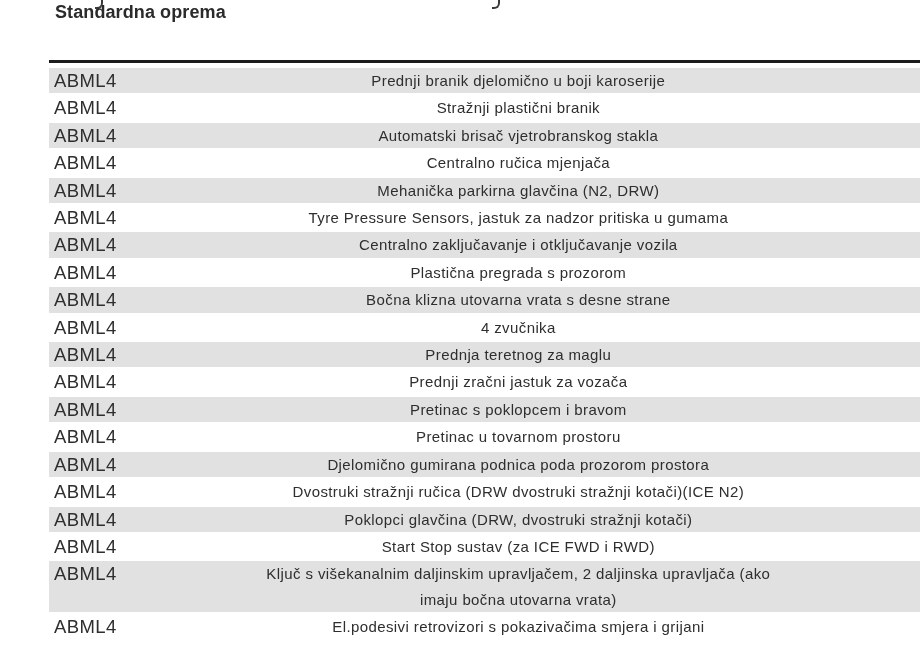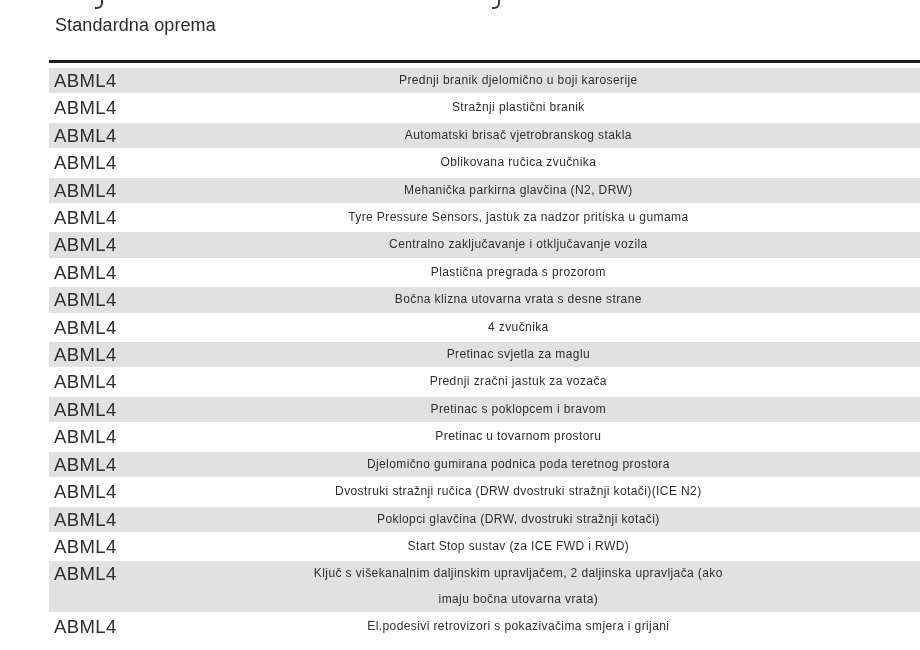--- a/index.html
+++ b/index.html
@@ -16,26 +16,27 @@
   .remnant {
     position: absolute; top: 0;
     width: 6px; height: 7px;
     border-right: 2.6px solid #3a3a3a;
     border-bottom: 2.6px solid #3a3a3a;
     border-bottom-right-radius: 6px;
   }
 
   .title {
     position: absolute;
-    left: 55px; top: 15px;
+    left: 55px; top: 2px;
     font-size: 18px;
     line-height: 21px;
     letter-spacing: 0.1px;
     color: #2b2b2b;
     white-space: nowrap;
+    font-weight: bold;
   }
 
   .rule {
     position: absolute;
     left: 49px; top: 60px;
     width: 871px; height: 2.5px;
     background: #1c1c1c;
   }
 
   .equip-table {
@@ -56,21 +57,21 @@
   .row .code {
     flex: 0 0 auto;
     padding-left: 5px;
     font-size: 18.5px;
     line-height: 25.4px;
     letter-spacing: 0.4px;
     white-space: pre;
   }
   .row .desc {
     flex: 1 1 auto;
-    font-size: 12px;
+    font-size: 15px;
     line-height: 25.4px;
     letter-spacing: 0.4px;
     white-space: pre-line; 
   }
 </style>
 </head>
 <body style="color: rgb(46, 46, 46); background: rgb(255, 255, 255);">
 
 <div class="remnant" style="left: 95px;"></div>
 <div class="remnant" style="left: 492px;"></div>
@@ -90,21 +91,21 @@
     <span class="desc">Stražnji plastični branik</span>
   </div>
 
   <div class="row alt" style="background: rgb(225, 225, 225);">
     <span class="code">ABML4</span>
     <span class="desc">Automatski brisač vjetrobranskog stakla</span>
   </div>
 
   <div class="row">
     <span class="code">ABML4</span>
-    <span class="desc">Oblikovana ručica zvučnika</span>
+    <span class="desc">Centralno ručica mjenjača</span>
   </div>
 
   <div class="row alt" style="background: rgb(225, 225, 225);">
     <span class="code">ABML4</span>
     <span class="desc">Mehanička parkirna glavčina (N2, DRW)</span>
   </div>
 
   <div class="row">
     <span class="code">ABML4</span>
     <span class="desc">Tyre Pressure Sensors, jastuk za nadzor pritiska u gumama</span>
@@ -125,41 +126,41 @@
     <span class="desc">Bočna klizna utovarna vrata s desne strane</span>
   </div>
 
   <div class="row">
     <span class="code">ABML4</span>
     <span class="desc">4 zvučnika</span>
   </div>
 
   <div class="row alt" style="background: rgb(225, 225, 225);">
     <span class="code">ABML4</span>
-    <span class="desc">Pretinac svjetla za maglu</span>
+    <span class="desc">Prednja teretnog za maglu</span>
   </div>
 
   <div class="row">
     <span class="code">ABML4</span>
     <span class="desc">Prednji zračni jastuk za vozača</span>
   </div>
 
   <div class="row alt" style="background: rgb(225, 225, 225);">
     <span class="code">ABML4</span>
     <span class="desc">Pretinac s poklopcem i bravom</span>
   </div>
 
   <div class="row">
     <span class="code">ABML4</span>
     <span class="desc">Pretinac u tovarnom prostoru</span>
   </div>
 
   <div class="row alt" style="background: rgb(225, 225, 225);">
     <span class="code">ABML4</span>
-    <span class="desc">Djelomično gumirana podnica poda teretnog prostora</span>
+    <span class="desc">Djelomično gumirana podnica poda prozorom prostora</span>
   </div>
 
   <div class="row">
     <span class="code">ABML4</span>
     <span class="desc">Dvostruki stražnji ručica (DRW dvostruki stražnji kotači)(ICE N2)</span>
   </div>
 
   <div class="row alt" style="background: rgb(225, 225, 225);">
     <span class="code">ABML4</span>
     <span class="desc">Poklopci glavčina (DRW, dvostruki stražnji kotači)</span>

